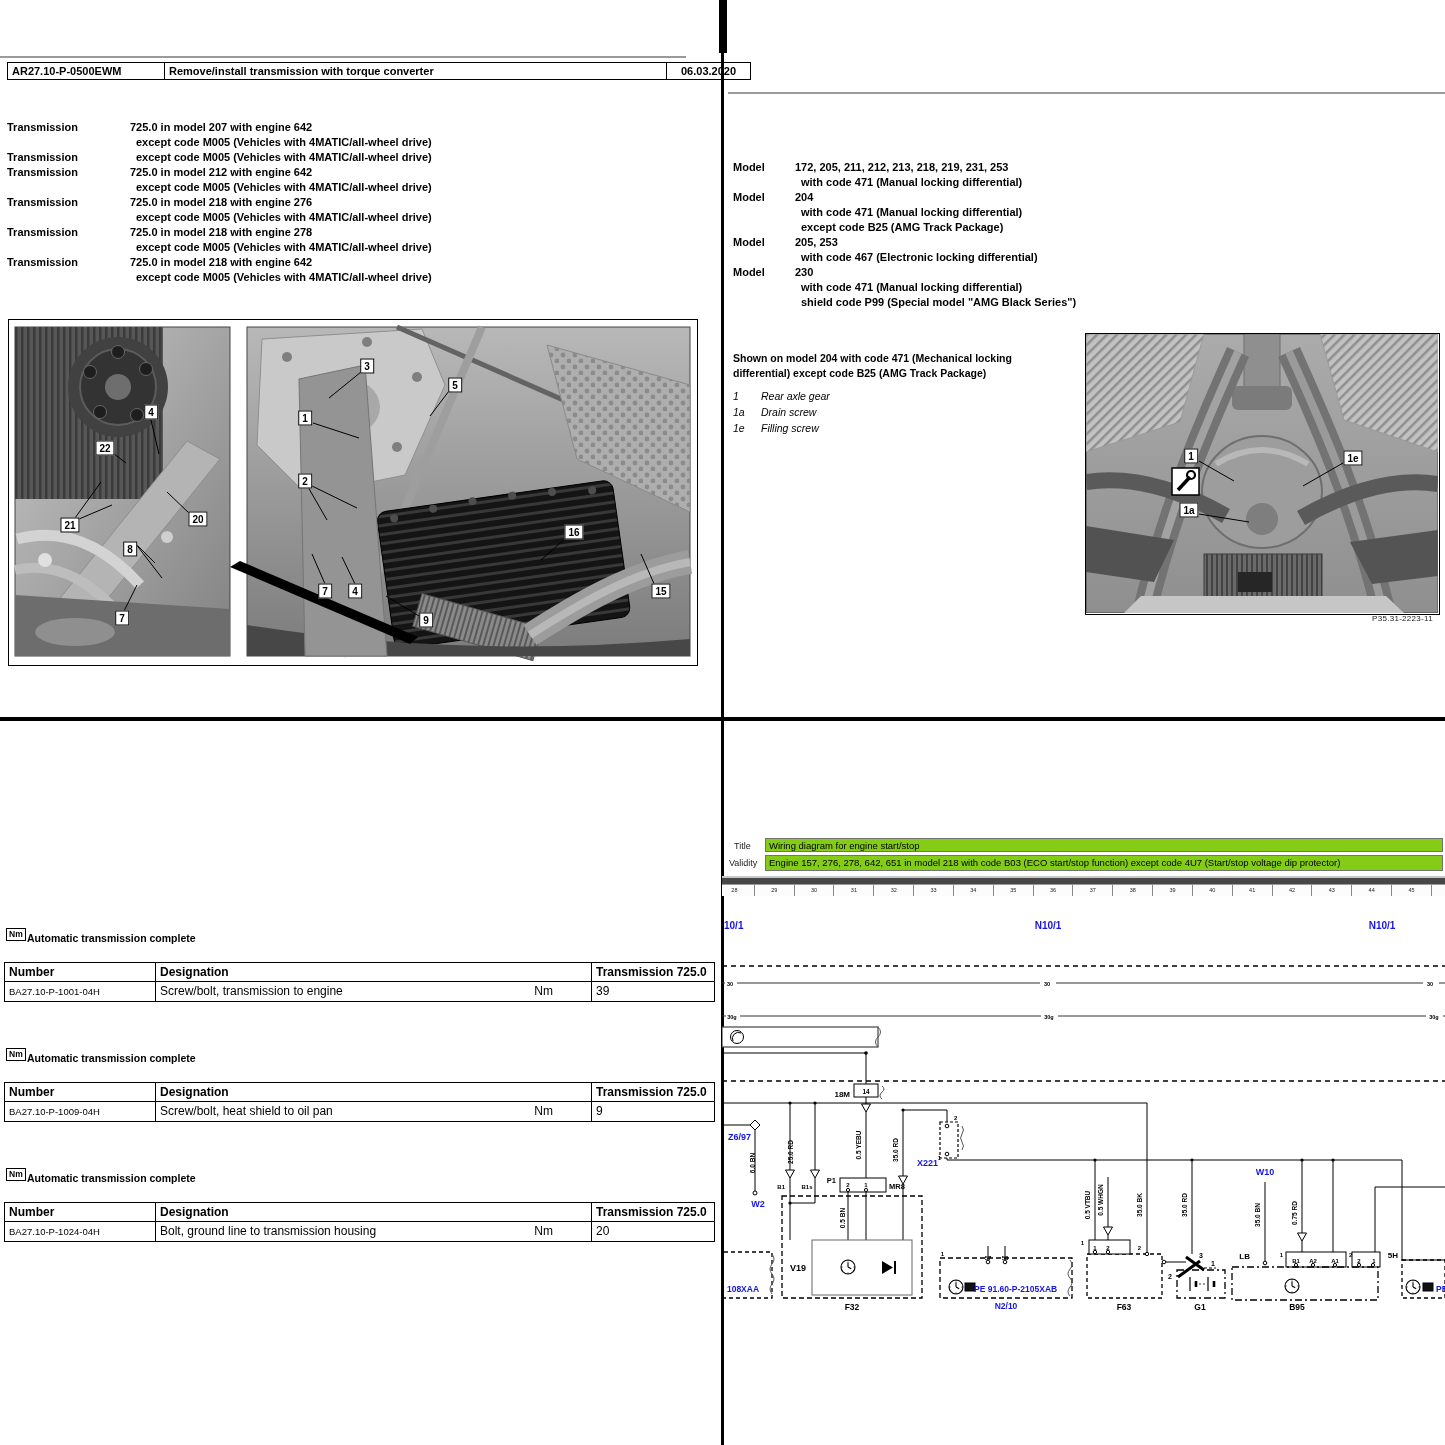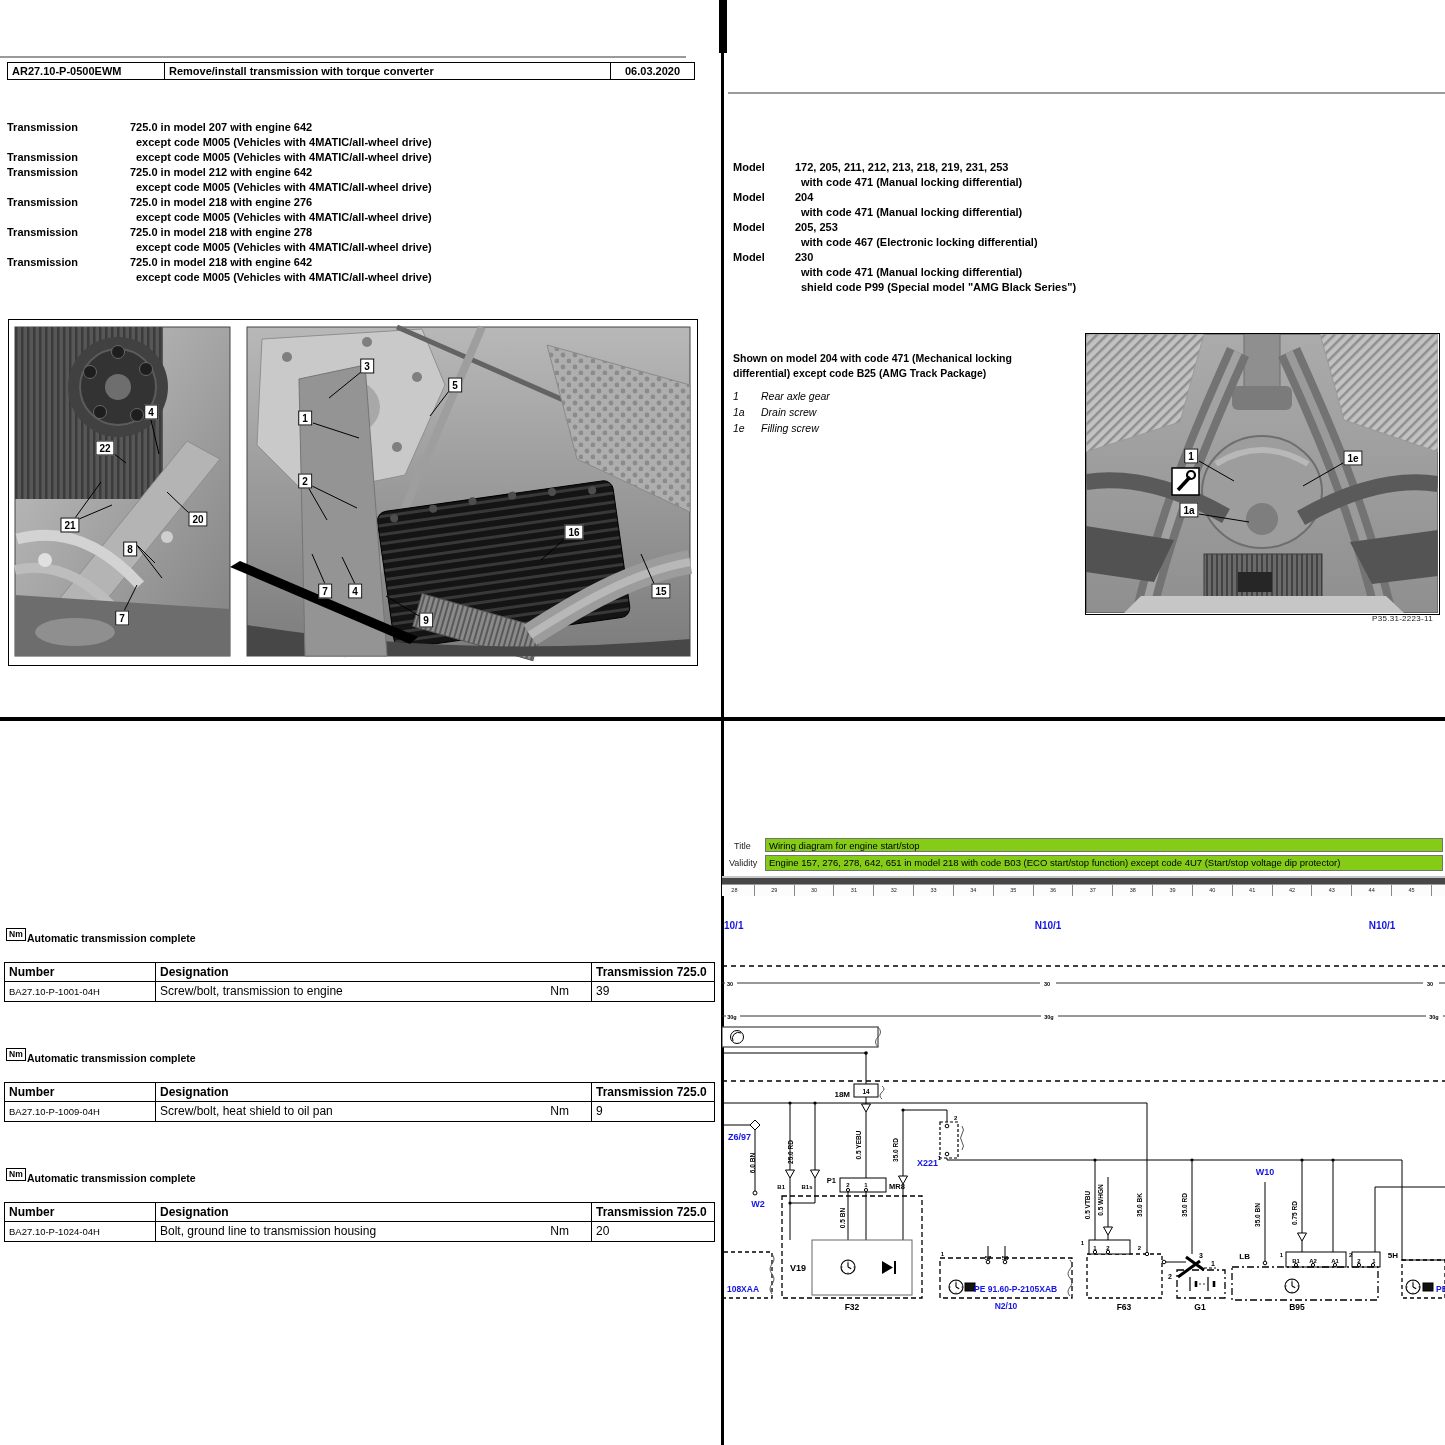--- a/index.html
+++ b/index.html
@@ -33,40 +33,40 @@
   
   .nmb{position:absolute;border:1.2px solid #000;font-size:8.5px;font-weight:bold;padding:0 2px;line-height:11px;background:#fff}
   .sec-head{position:absolute;font-size:10.5px;font-weight:bold}
   .ttable{position:absolute;left:4px;width:709px;border:1.3px solid #000;box-sizing:content-box;background:#fff}
   .trow{display:grid;grid-template-columns:151px 436px 1fr}
   .trow.h{font-weight:bold;font-size:12px;height:18px;line-height:18px;border-bottom:1.3px solid #000}
   .trow.d{height:19px;line-height:19px;font-size:12px}
   .tc{border-right:1.3px solid #000;padding-left:4px;overflow:hidden;white-space:nowrap}
   .tc:last-child{border-right:none}
   .tc.num{font-size:9.5px;font-weight:normal}
-  .tc.des{display:flex;justify-content:space-between;padding-right:22px;font-weight:normal}
+  .tc.des{display:flex;justify-content:space-between;padding-right:38px;font-weight:normal}
   
   .p4lbl{position:absolute;font-size:9px;color:#222}
   .p4box{position:absolute;border:1px solid #737373;background:#84cc16;font-size:9.5px;line-height:13px;
          padding:0 3px;white-space:nowrap;overflow:hidden;box-sizing:border-box}
   
   #ruler{position:absolute;left:722px;top:876px;width:723px;height:20px;overflow:hidden}
   #ruler .rtopl{height:2px;background:#c8c8c8}
   #ruler .rtop{height:6px;background:#474747;border-bottom:1px solid #9a9a9a}
   #ruler .rcells{display:flex;margin-left:-7px}
   #ruler .rcell{flex:0 0 39.84px;height:11px;line-height:10px;text-align:center;font-size:5.5px;
                 color:#222;background:#fcfcfc;border-right:1px solid #888;box-sizing:border-box}
 </style>
 </head>
 <body>
 
 <div id="canvas">
 
   <div class="hairline" style="left:0;top:56px;width:686px;height:2px"></div>
-  <div class="hdr" style="left:7px;top:62px;width:688px">
+  <div class="hdr" style="left:7px;top:62px;width:744px">
     <div class="c" style="width:148px">AR27.10-P-0500EWM</div>
     <div class="c" style="flex:1">Remove/install transmission with torque converter</div>
     <div class="c" style="width:75px">06.03.2020</div>
   </div>
 
   <div id="p1-stack" class="stack" style="left:7px;top:120px;width:690px">
       <div class="srow">
         <span class="elabel">Transmission</span>
         <div class="lnn">725.0 in model 207 with engine 642</div>
         <div class="lnn indent">except code M005 (Vehicles with 4MATIC/all-wheel drive)</div>
@@ -224,20 +224,21 @@
   <div id="p2-stack" class="stack" style="left:733px;top:160px;width:700px">
       <div class="srow">
         <span class="elabel">Model</span>
         <div class="lnn">172, 205, 211, 212, 213, 218, 219, 231, 253</div>
         <div class="lnn indent">with code 471 (Manual locking differential)</div>
       </div>
       <div class="srow">
         <span class="elabel">Model</span>
         <div class="lnn">204</div>
         <div class="lnn indent">with code 471 (Manual locking differential)</div>
+        <div class="lnn indent">except code B25 (AMG Track Package)</div>
       </div>
       <div class="srow">
         <span class="elabel">Model</span>
         <div class="lnn">205, 253</div>
         <div class="lnn indent">with code 467 (Electronic locking differential)</div>
       </div>
       <div class="srow">
         <span class="elabel">Model</span>
         <div class="lnn">230</div>
         <div class="lnn indent">with code 471 (Manual locking differential)</div>

